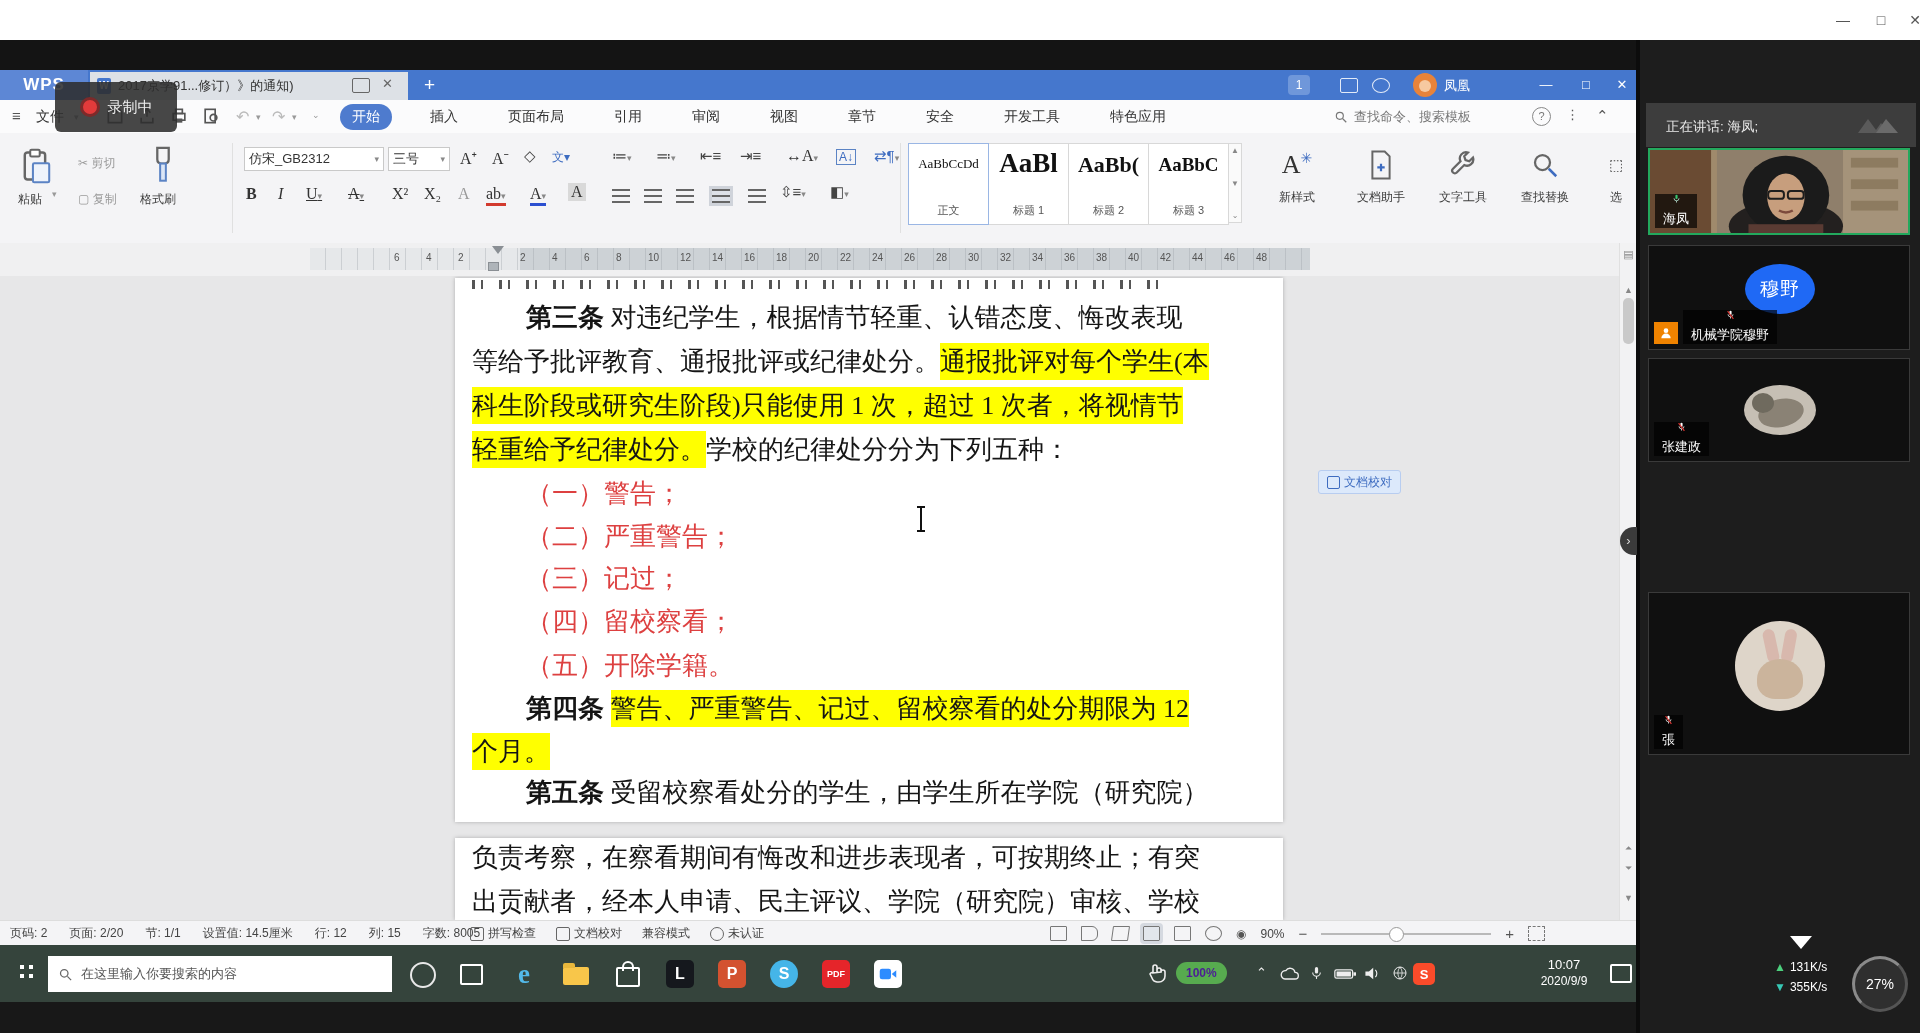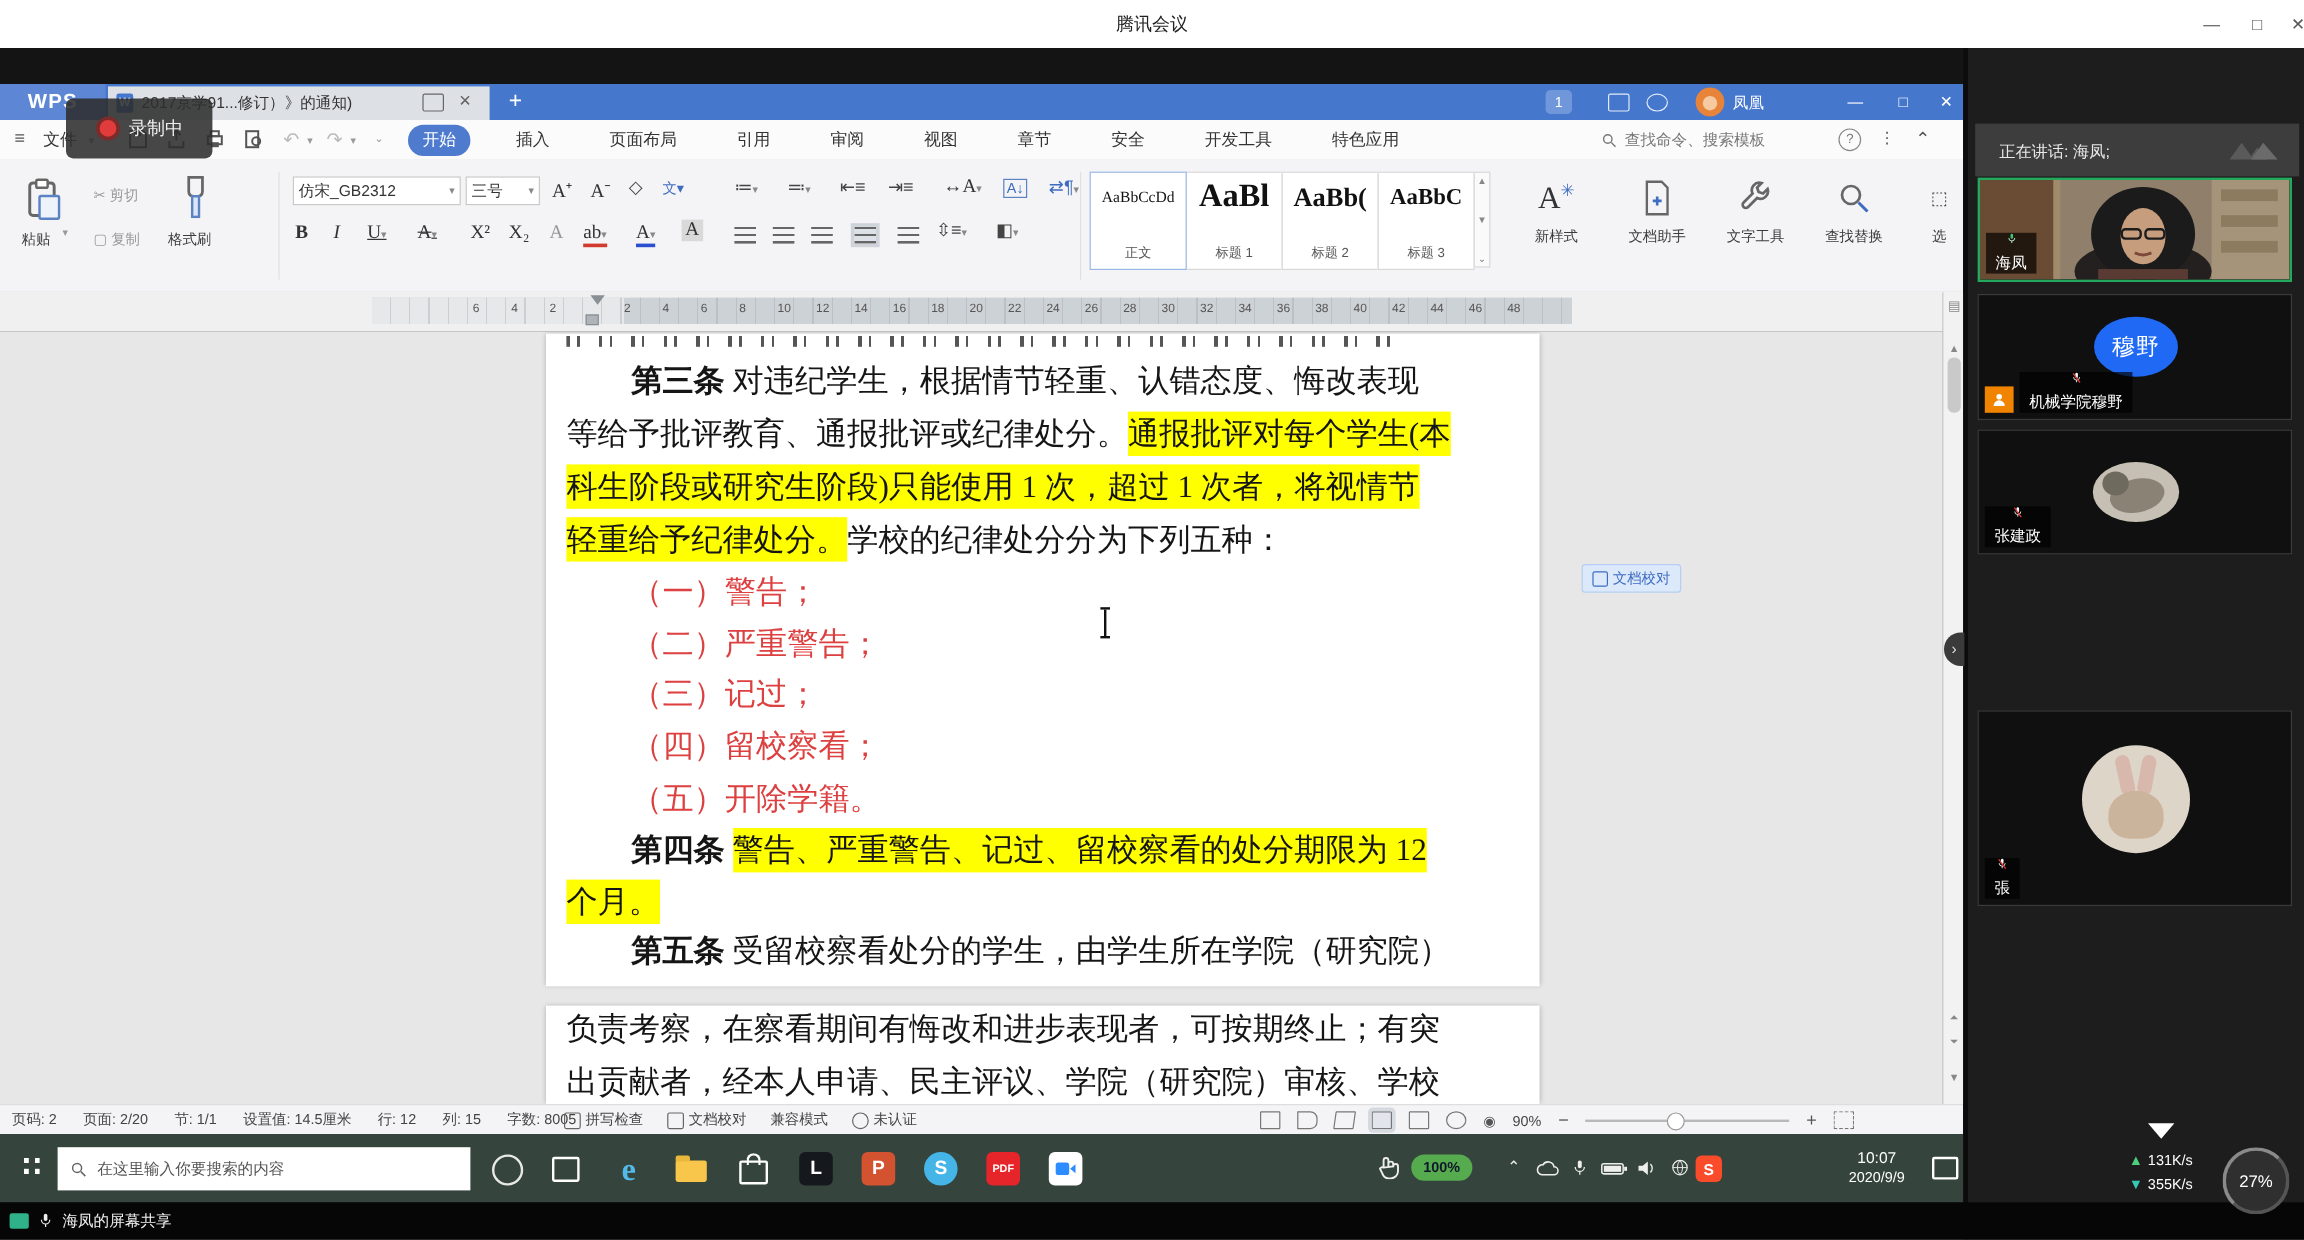--- a/index.html
+++ b/index.html
@@ -143,21 +143,21 @@
   #cortana{left:410px;top:17px;width:22px;height:22px;border:2px solid #e8e8e8;border-radius:50%;}
   #taskview{left:460px;top:19px;width:19px;height:17px;border:2px solid #fff;border-radius:2px;}
   .appic{top:13px;width:32px;height:32px;display:flex;align-items:center;justify-content:center;}
   .tile{width:28px;height:28px;border-radius:5px;color:#fff;font-weight:bold;font-size:16px;
         display:flex;align-items:center;justify-content:center;}
   #folder-ic{width:26px;height:18px;background:#f8c64a;border-radius:2px;position:relative;margin-top:4px;}
   #folder-ic:before{content:"";position:absolute;left:0;top:-4px;width:12px;height:5px;background:#e8b73c;border-radius:2px 2px 0 0;}
   #bag-ic{width:20px;height:16px;border:2px solid #fff;border-radius:2px;position:relative;margin-top:6px;}
   #bag-ic:before{content:"";position:absolute;left:4px;top:-8px;width:8px;height:8px;border:2px solid #fff;
                  border-bottom:none;border-radius:6px 6px 0 0;}
-  #batt-pill{left:1176px;top:17px;height:22px;background:#57ab4f;border-radius:11px;color:#0f172a;font-size:12px;
+  #batt-pill{left:1176px;top:17px;height:22px;background:#57ab4f;border-radius:11px;color:#4c1d95;font-size:12px;
              font-weight:bold;display:flex;align-items:center;padding:0 10px;}
   .tray-ic{top:20px;color:#e9e9e9;font-size:13px;}
   #clock{left:1524px;top:11px;width:80px;text-align:center;color:#fff;font-size:13px;line-height:17px;}
   #msg-ic{left:1610px;top:19px;width:18px;height:15px;border:2px solid #fff;border-radius:2px;}
 
   
   #sharebar{left:0;top:1002px;width:1920px;height:31px;background:#060606;display:flex;align-items:center;gap:8px;
             padding-left:8px;box-sizing:border-box;z-index:3;}
   #share-ic{width:16px;height:13px;background:#2fb28a;border-radius:2px;}
   #sharebar span{color:#f0f0f0;font-size:13px;}
@@ -205,21 +205,20 @@
 
   
   #cam1{width:100%;height:100%;display:block;}
 </style>
 </head>
 <body>
 
 <div id="root">
 
   <div class="abs" id="titlebar">
-    <div class="abs" id="meeting-title">腾讯会议</div>
     <div class="abs winctl" style="left:1828px;">—</div>
     <div class="abs winctl" style="left:1866px;">□</div>
     <div class="abs winctl" style="left:1900px;">✕</div>
   </div>
   <div class="abs" id="topgap"></div>
 
   <div class="abs" id="tabbar">
     <div class="abs" id="wps-logo">WPS</div>
     <div class="abs" id="doc-tab">
       <span class="tab-doc-ic">W</span>
@@ -610,29 +609,20 @@
     <div class="abs appic" style="left:1412px;top:17px;width:24px;height:24px;">
         <span class="tile" style="width:22px;height:22px;background:#fa4b2a;font-size:13px;">S</span>
       </div>
     <div class="abs" id="clock">
       <div>10:07</div>
       <div style="font-size:12px;">2020/9/9</div>
     </div>
     <div class="abs" id="msg-ic"></div>
   </div>
 
-  <div class="abs" id="sharebar">
-    <span id="share-ic"></span>
-    <svg width="12" height="15" viewBox="0 0 24 28">
-        <rect x="9" y="2" width="6" height="12" rx="3" fill="#eee"></rect>
-        <path d="M5 12a7 7 0 0 0 14 0" stroke="#eee" stroke-width="2" fill="none"></path>
-        <line x1="12" y1="19" x2="12" y2="24" stroke="#eee" stroke-width="2"></line>
-      </svg>
-    <span>海凤的屏幕共享</span>
-  </div>
 
   <div class="abs" id="panel">
     <div class="abs" id="speak-hdr">
       <span class="abs" id="speak-label">正在讲话: 海凤;</span>
       <svg class="abs" id="hdr-logo" width="44" height="20" viewBox="0 0 44 20">
           <path d="M2 18L12 4l8 11 5-7 8 10z" fill="#777"></path>
           <path d="M20 18L30 4l12 14z" fill="#999"></path>
         </svg>
     </div>
 

